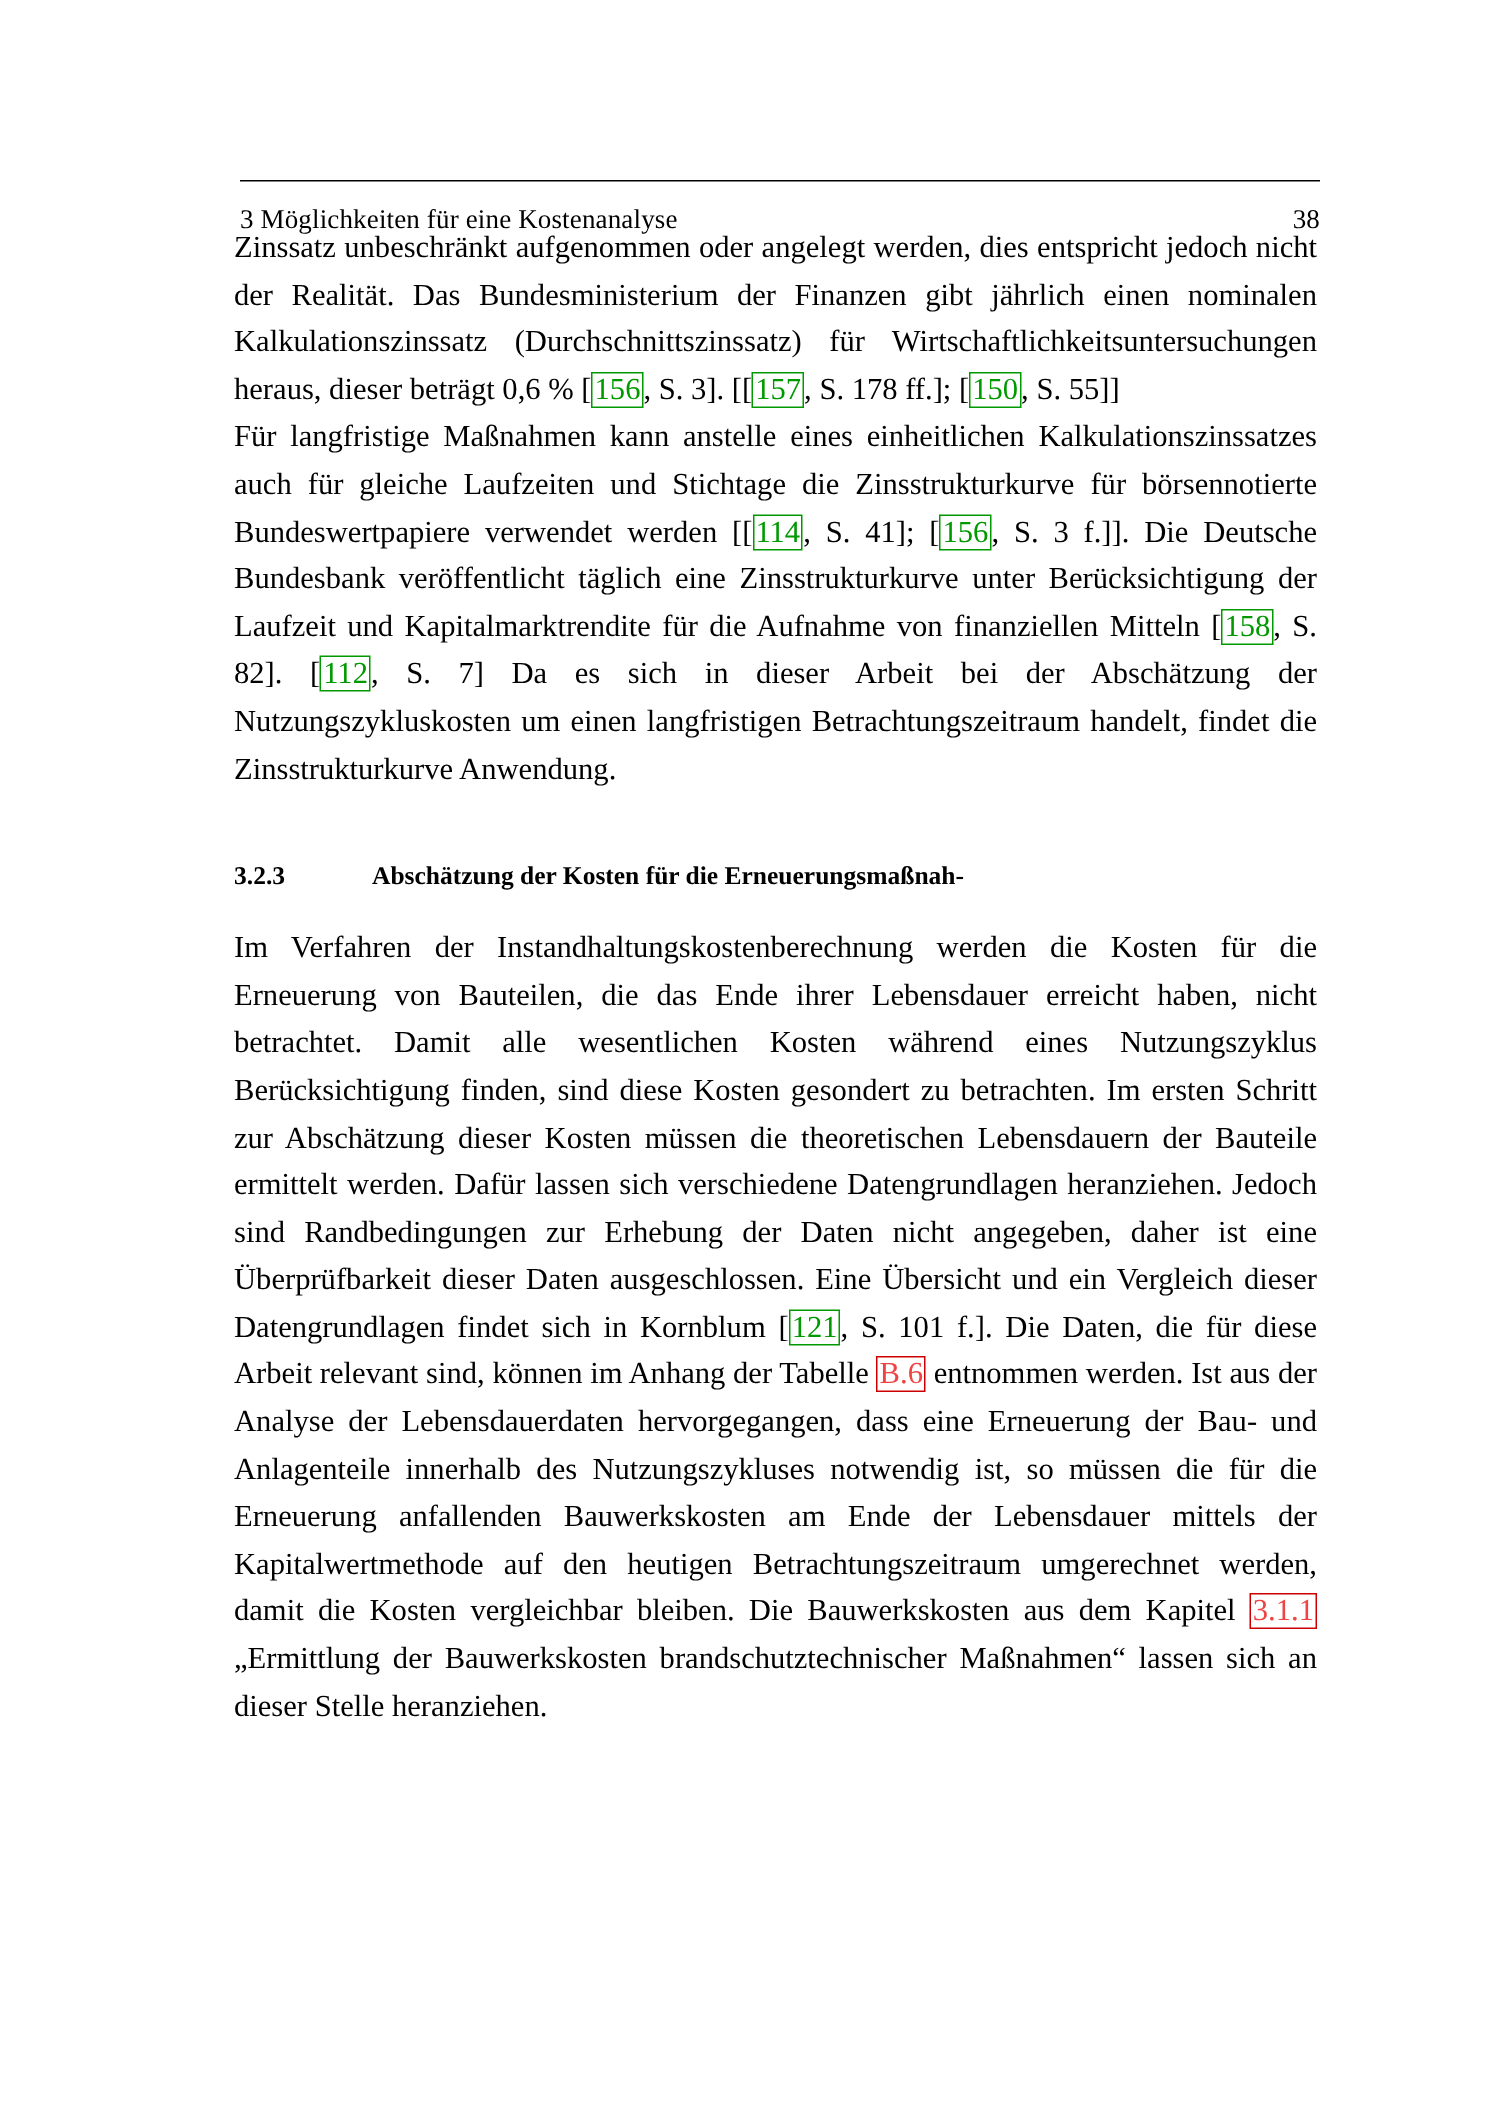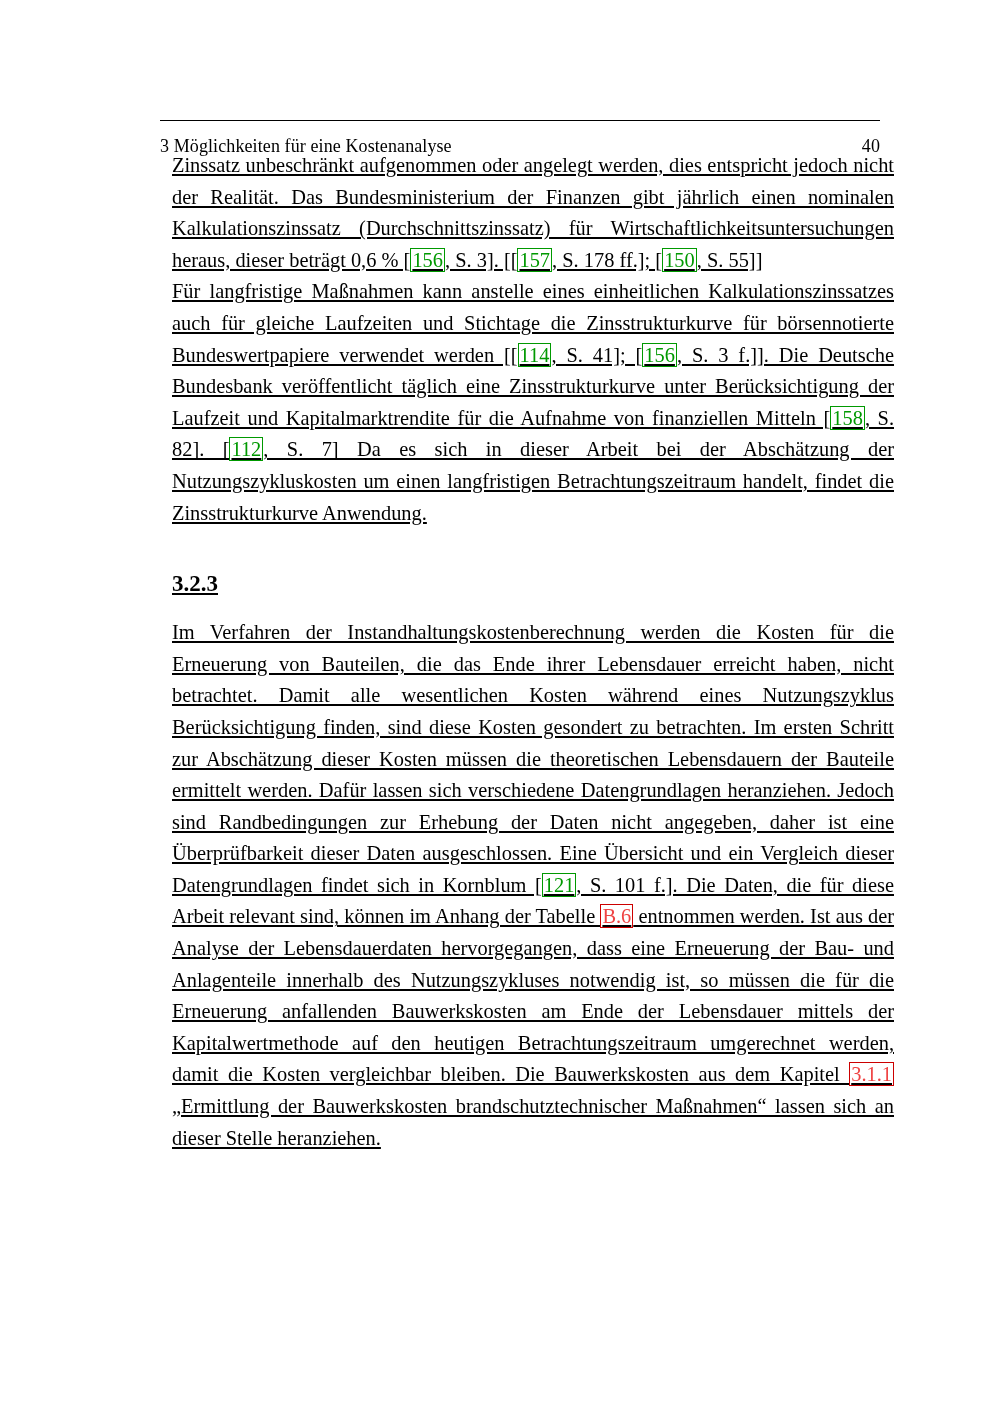--- a/index.html
+++ b/index.html
@@ -36,39 +36,38 @@
   .header-rule {
     position: absolute;
     left: 160px;
     top: 120px;
     width: 720px;
     height: 1.4px;
     background: #000;
   }
   .content {
     position: absolute;
-    left: 172px;
+    left: 156px;
     top: 150px;
     width: 722px;
-    text-decoration: underline;
   }
   p.body {
     margin: 0;
     font-size: 20.4px;
     line-height: 31.6px;
     text-align: justify;
     text-justify: inter-word;
     hyphens: manual;
   }
   p.body + p.body {
     margin-top: 0;
   }
   .sec-head {
     margin: 38px 0 16px 0;
-    font-size: 23px;
+    font-size: 17px;
     font-weight: bold;
     line-height: 34px;
     display: flex;
     align-items: flex-start;
   }
   .sec-num {
     flex: 0 0 92px;
     font-weight: bold;
   }
   .sec-title {
@@ -92,32 +91,33 @@
     line-height: 1;
   }
 </style>
 </head>
 <body>
 
 <div class="page">
 
   <div class="header">
     <span>3 Möglichkeiten für eine Kostenanalyse</span>
-    <span>40</span>
+    <span>38</span>
   </div>
   <div class="header-rule"></div>
 
   <div class="content">
 
     <p class="body"><span>Zinssatz unbeschränkt aufgenommen oder angelegt werden, dies entspricht jedoch nicht der Realität. Das Bundesministerium der Finanzen gibt jährlich einen nominalen Kalkulationszinssatz (Durchschnittszinssatz) für Wirtschaftlichkeitsuntersuchungen heraus, dieser beträgt 0,6 % [</span><span class="ref-green">156</span><span>, S. 3]. [[</span><span class="ref-green">157</span><span>, S. 178 ff.]; [</span><span class="ref-green">150</span><span>, S. 55]]</span></p>
 
     <p class="body"><span>Für langfristige Maßnahmen kann anstelle eines einheitlichen Kalkulationszinssatzes auch für gleiche Laufzeiten und Stichtage die Zinsstrukturkurve für börsennotierte Bundeswertpapiere verwendet werden [[</span><span class="ref-green">114</span><span>, S. 41]; [</span><span class="ref-green">156</span><span>, S. 3 f.]]. Die Deutsche Bundesbank veröffentlicht täglich eine Zinsstrukturkurve unter Berücksichtigung der Laufzeit und Kapitalmarktrendite für die Aufnahme von finanziellen Mitteln [</span><span class="ref-green">158</span><span>, S. 82]. [</span><span class="ref-green">112</span><span>, S. 7] Da es sich in dieser Arbeit bei der Abschätzung der Nutzungszykluskosten um einen langfristigen Betrachtungszeitraum handelt, findet die Zinsstrukturkurve Anwendung.</span></p>
 
     <div class="sec-head">
       <span class="sec-num">3.2.3</span>
       <span class="sec-title">
+        <span>Abschätzung der Kosten für die Erneuerungsmaßnah-</span>
       </span>
     </div>
 
     <p class="body"><span>Im Verfahren der Instandhaltungskostenberechnung werden die Kosten für die Erneuerung von Bauteilen, die das Ende ihrer Lebensdauer erreicht haben, nicht betrachtet. Damit alle wesentlichen Kosten während eines Nutzungszyklus Berücksichtigung finden, sind diese Kosten gesondert zu betrachten. Im ersten Schritt zur Abschätzung dieser Kosten müssen die theoretischen Lebensdauern der Bauteile ermittelt werden. Dafür lassen sich verschiedene Datengrundlagen heranziehen. Jedoch sind Randbedingungen zur Erhebung der Daten nicht angegeben, daher ist eine Überprüfbarkeit dieser Daten ausgeschlossen. Eine Übersicht und ein Vergleich dieser Datengrundlagen findet sich in Kornblum [</span><span class="ref-green">121</span><span>, S. 101 f.]. Die Daten, die für diese Arbeit relevant sind, können im Anhang der Tabelle </span><span class="ref-red">B.6</span><span> entnommen werden. Ist aus der Analyse der Lebensdauerdaten hervorgegangen, dass eine Erneuerung der Bau- und Anlagenteile innerhalb des Nutzungszykluses notwendig ist, so müssen die für die Erneuerung anfallenden Bauwerkskosten am Ende der Lebensdauer mittels der Kapitalwertmethode auf den heutigen Betrachtungszeitraum umgerechnet werden, damit die Kosten vergleichbar bleiben. Die Bauwerkskosten aus dem Kapitel </span><span class="ref-red">3.1.1</span><span> „Ermittlung der Bauwerkskosten brandschutztechnischer Maßnahmen“ lassen sich an dieser Stelle heranziehen.</span></p>
 
   </div>
 </div>
 
 </body></html>

